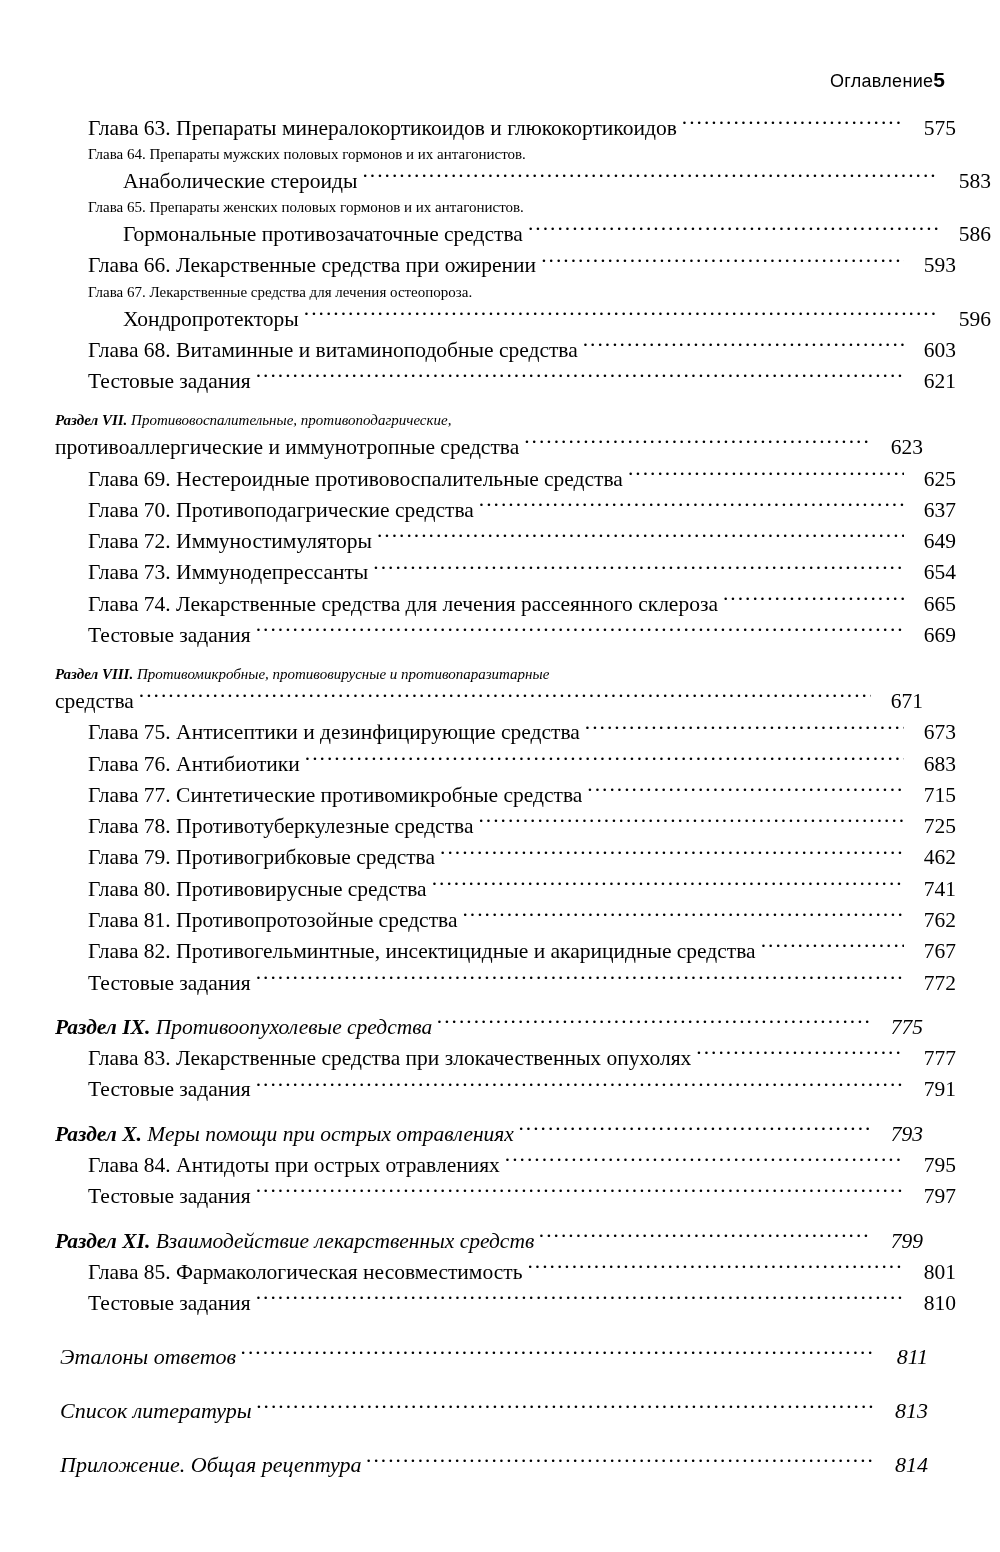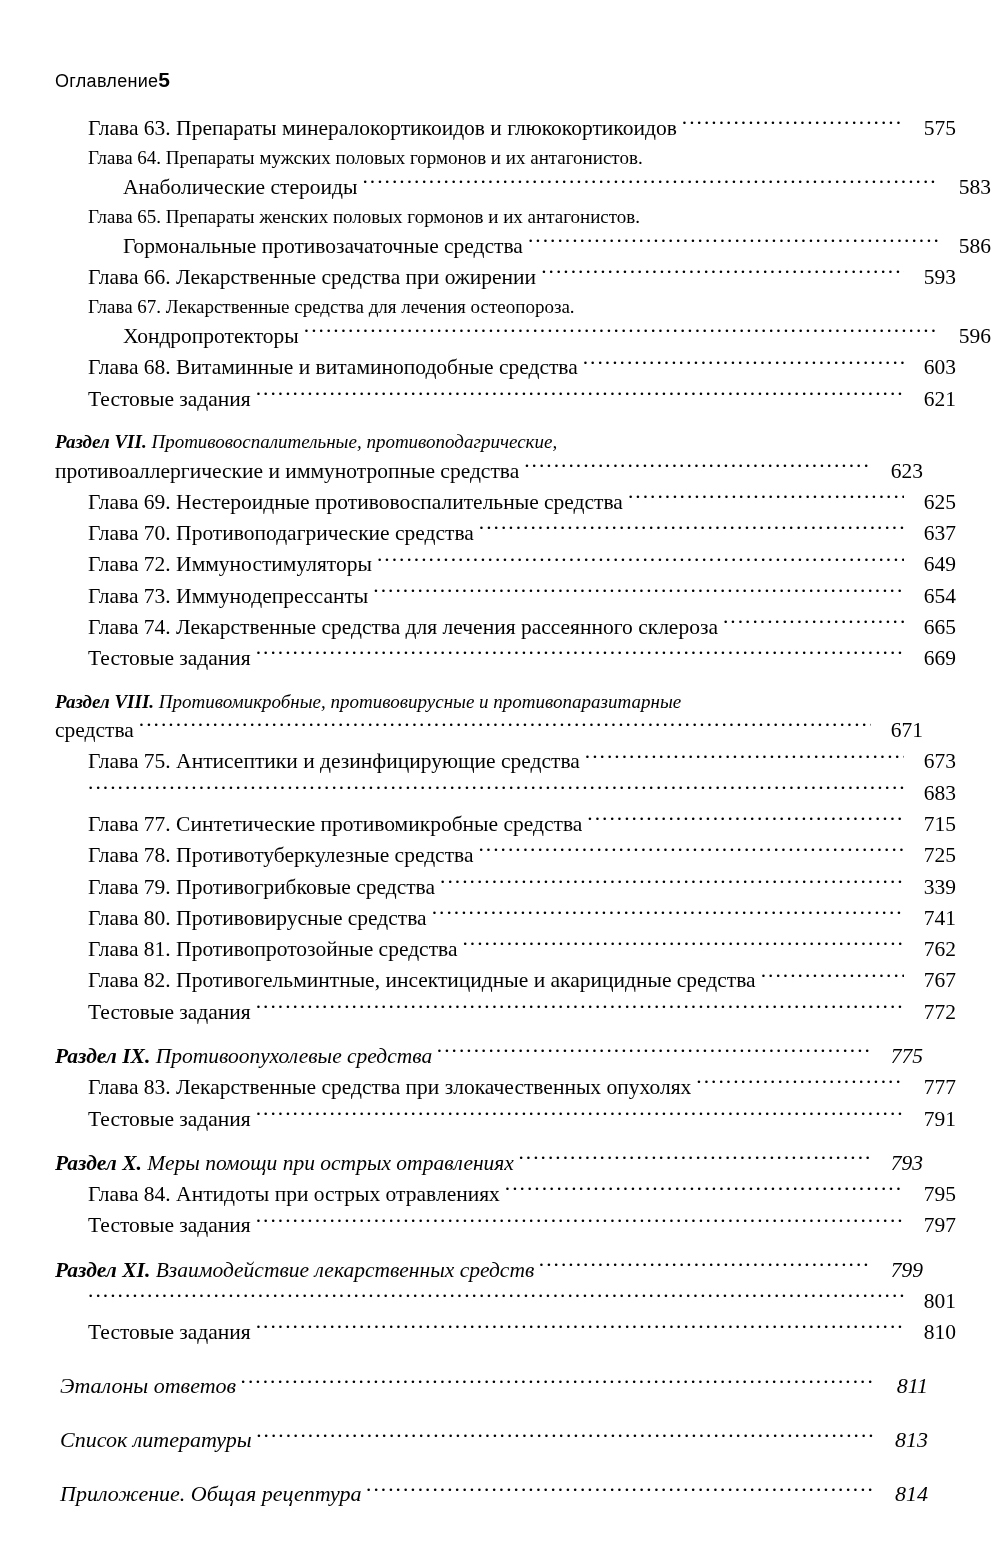--- a/index.html
+++ b/index.html
@@ -21,21 +21,21 @@
     box-sizing: border-box;
     padding: 0;
   }
   .header {
     position: absolute;
     top: 68px;
     left: 55px;
     right: 55px;
     display: flex;
     align-items: baseline;
-    justify-content: flex-start;
+    justify-content: flex-end;
   }
   .header-title {
     font-family: "Liberation Sans", sans-serif;
     font-size: 18px;
     letter-spacing: 0.3px;
   }
   .header-pageno {
     font-family: "Liberation Sans", sans-serif;
     font-size: 21px;
     font-weight: bold;
@@ -78,21 +78,21 @@
   }
   .entry .pageno {
     flex: 0 0 auto;
     padding-left: 6px;
     text-align: right;
     min-width: 46px;
   }
   
   .cont {
     display: block;
-    font-size: 19px;
+    font-size: 15px;
     line-height: 1.455;
     white-space: nowrap;
   }
   .lvl-chapter { padding-left: 33px; }
   .lvl-chapter-cont { padding-left: 68px; justify-content: space-between; }
   .lvl-section { padding-left: 0px; }
   .lvl-section-cont { padding-left: 0px; }
   .lvl-back { padding-left: 5px; }
   .section-name {
     font-weight: bold;
@@ -192,37 +192,38 @@
         <span class="label">средства</span>
         <span class="leader"></span>
         <span class="pageno">671</span>
       </div>
       <div class="entry lvl-chapter">
         <span class="label">Глава 75. Антисептики и дезинфицирующие средства</span>
         <span class="leader"></span>
         <span class="pageno">673</span>
       </div>
       <div class="entry lvl-chapter">
+        <span class="label">Глава 76. Антибиотики</span>
         <span class="leader"></span>
         <span class="pageno">683</span>
       </div>
       <div class="entry lvl-chapter">
         <span class="label">Глава 77. Синтетические противомикробные средства</span>
         <span class="leader"></span>
         <span class="pageno">715</span>
       </div>
       <div class="entry lvl-chapter">
         <span class="label">Глава 78. Противотуберкулезные средства</span>
         <span class="leader"></span>
         <span class="pageno">725</span>
       </div>
       <div class="entry lvl-chapter">
         <span class="label">Глава 79. Противогрибковые средства</span>
         <span class="leader"></span>
-        <span class="pageno">339</span>
+        <span class="pageno">462</span>
       </div>
       <div class="entry lvl-chapter">
         <span class="label">Глава 80. Противовирусные средства</span>
         <span class="leader"></span>
         <span class="pageno">741</span>
       </div>
       <div class="entry lvl-chapter">
         <span class="label">Глава 81. Противопротозойные средства</span>
         <span class="leader"></span>
         <span class="pageno">762</span>
@@ -266,20 +267,21 @@
         <span class="label">Тестовые задания</span>
         <span class="leader"></span>
         <span class="pageno">797</span>
       </div>
       <div class="entry lvl-section gap-before">
         <span class="label"><span class="section-name">Раздел XI.</span> Взаимодействие лекарственных средств</span>
         <span class="leader"></span>
         <span class="pageno">799</span>
       </div>
       <div class="entry lvl-chapter">
+        <span class="label">Глава 85. Фармакологическая несовместимость</span>
         <span class="leader"></span>
         <span class="pageno">801</span>
       </div>
       <div class="entry lvl-chapter">
         <span class="label">Тестовые задания</span>
         <span class="leader"></span>
         <span class="pageno">810</span>
       </div>
       <div class="entry lvl-back gap-before back-entry back-gap">
         <span class="label">Эталоны ответов</span>

